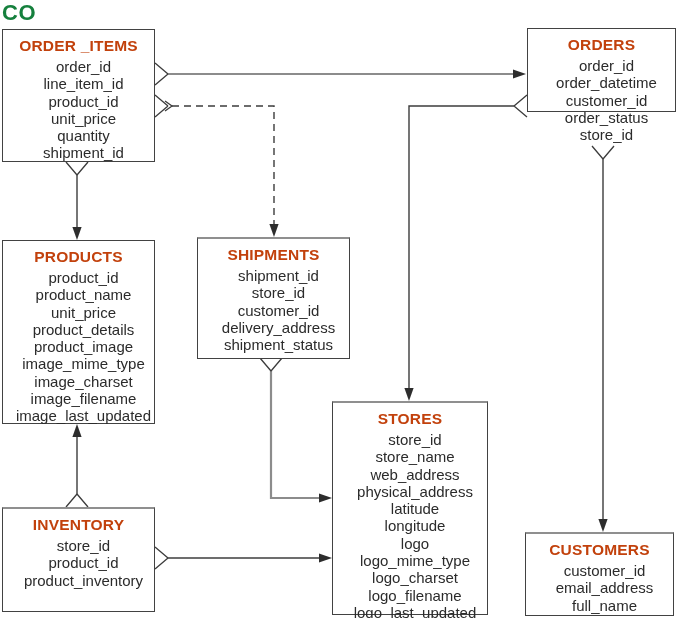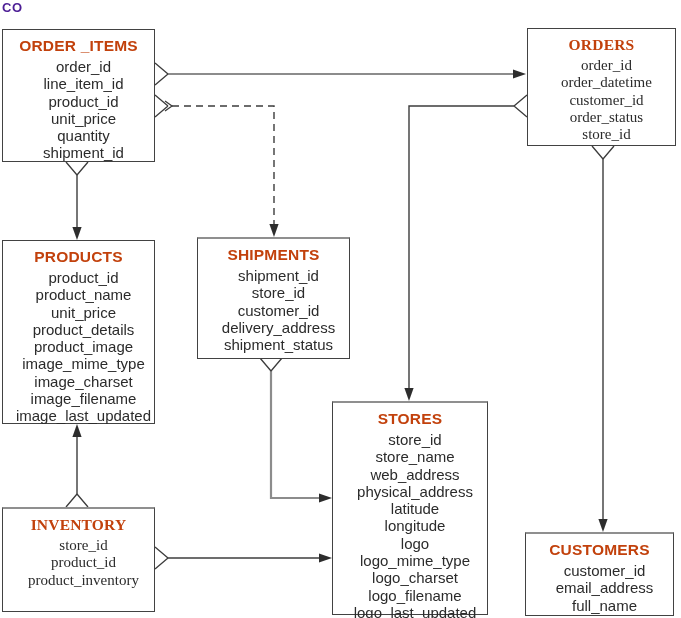--- a/index.html
+++ b/index.html
@@ -1,19 +1,19 @@
 <!DOCTYPE html>
 <html><head>
 <meta charset="utf-8">
 <style>
   html,body{margin:0;padding:0;background:#ffffff;}
   body{width:681px;height:618px;font-family:"Liberation Sans",sans-serif;}
   .canvas{position:relative;width:681px;height:618px;background:#ffffff;overflow:hidden;}
-  .diagram-title{position:absolute;left:2px;top:0px;font-size:13px;font-weight:bold;
-    color:#4c1d95;letter-spacing:0.5px;}
+  .diagram-title{position:absolute;left:2px;top:0px;font-size:22px;font-weight:bold;
+    color:#15803d;letter-spacing:0.5px;}
   svg.wires{position:absolute;left:0;top:0;width:681px;height:618px;}
   .entity{position:absolute;background:#ffffff;border:1.5px solid #424242;box-sizing:border-box;
     text-align:center;padding-top:7px;z-index:2;}
   .entity.top-gray{border-top-color:#8f8f8f;border-top-width:2px;}
   .entity-title{font-size:15.5px;font-weight:bold;color:#c2410c;margin-bottom:3px;letter-spacing:0.2px;
     white-space:pre;}
   .entity-col{font-size:15px;line-height:17.3px;color:#2b2b2b;white-space:pre;margin-left:10px;}
 </style>
 </head>
 <body>
@@ -66,21 +66,21 @@
   <div id="entities">
       <div class="entity" style="left: 2px; top: 29px; width: 153px; height: 133px;">
         <div class="entity-title">ORDER _ITEMS</div>
         <div class="entity-col">order_id</div>
         <div class="entity-col">line_item_id</div>
         <div class="entity-col">product_id</div>
         <div class="entity-col">unit_price</div>
         <div class="entity-col">quantity</div>
         <div class="entity-col">shipment_id</div>
       </div>
-      <div class="entity" style="left: 527px; top: 28px; width: 149px; height: 118px; font-family: Liberation Serif, serif;">
+      <div class="entity" style="left: 527px; top: 28px; width: 149px; height: 84px;">
         <div class="entity-title">ORDERS</div>
         <div class="entity-col">order_id</div>
         <div class="entity-col">order_datetime</div>
         <div class="entity-col">customer_id</div>
         <div class="entity-col">order_status</div>
         <div class="entity-col">store_id</div>
       </div>
       <div class="entity" style="left: 2px; top: 240px; width: 153px; height: 184px;">
         <div class="entity-title">PRODUCTS</div>
         <div class="entity-col">product_id</div>
@@ -108,21 +108,21 @@
         <div class="entity-col">web_address</div>
         <div class="entity-col">physical_address</div>
         <div class="entity-col">latitude</div>
         <div class="entity-col">longitude</div>
         <div class="entity-col">logo</div>
         <div class="entity-col">logo_mime_type</div>
         <div class="entity-col">logo_charset</div>
         <div class="entity-col">logo_filename</div>
         <div class="entity-col">logo_last_updated</div>
       </div>
-      <div class="entity top-gray" style="left: 2px; top: 507px; width: 153px; height: 105px; font-family: Liberation Serif, serif;">
+      <div class="entity top-gray" style="left: 2px; top: 507px; width: 153px; height: 105px;">
         <div class="entity-title">INVENTORY</div>
         <div class="entity-col">store_id</div>
         <div class="entity-col">product_id</div>
         <div class="entity-col">product_inventory</div>
       </div>
       <div class="entity top-gray" style="left: 525px; top: 532px; width: 149px; height: 84px;">
         <div class="entity-title">CUSTOMERS</div>
         <div class="entity-col">customer_id</div>
         <div class="entity-col">email_address</div>
         <div class="entity-col">full_name</div>

